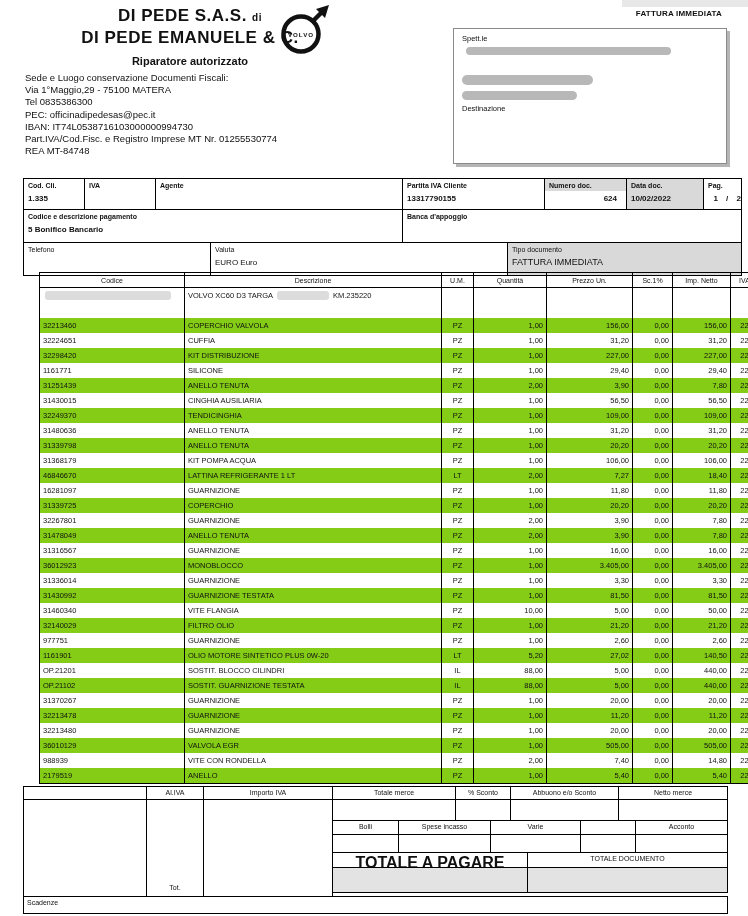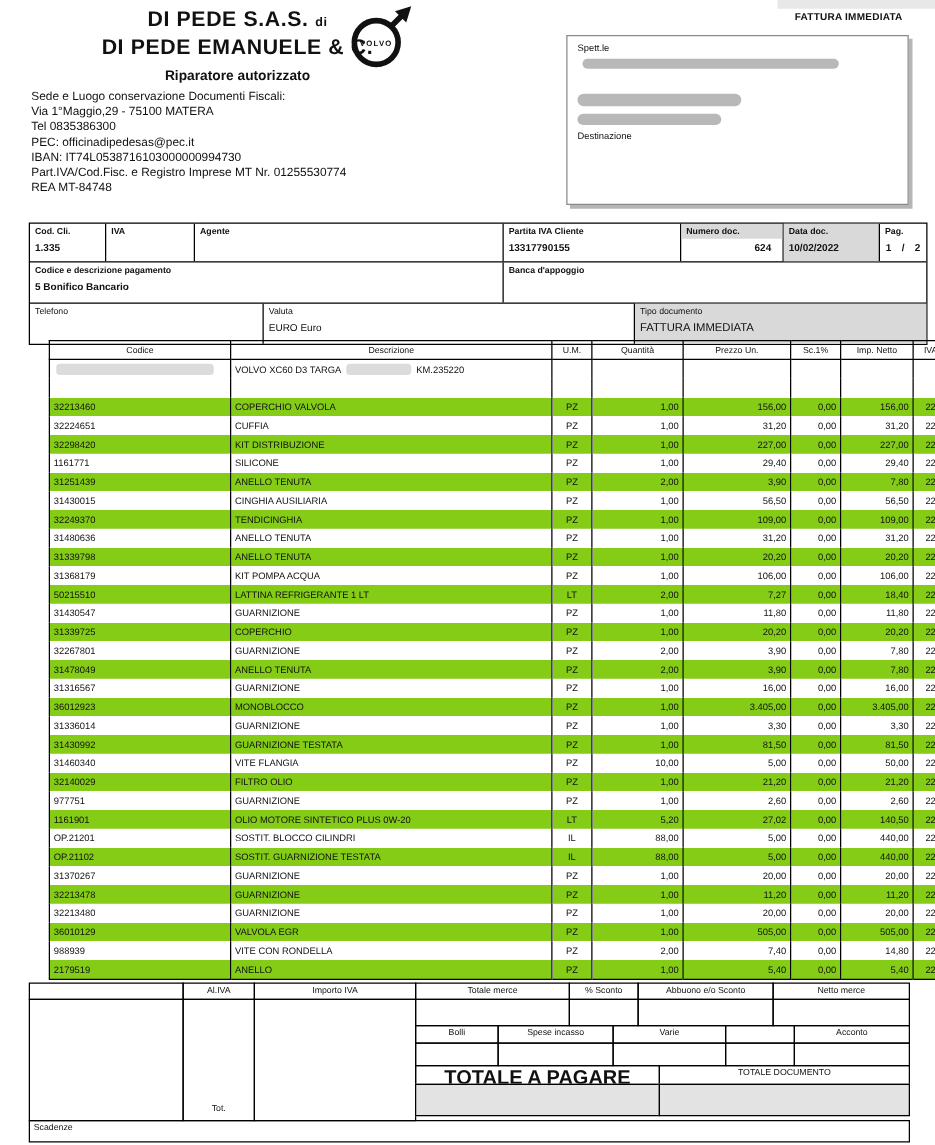--- a/index.html
+++ b/index.html
@@ -29,21 +29,21 @@
   .infogrid{position:absolute;left:23px;top:178px;width:717px;border:1px solid #000;box-sizing:content-box;}
   .irow{display:flex;}
   .irow.bline{border-bottom:1px solid #000;font-weight:bold;}
   .icell{box-sizing:border-box;border-right:1px solid #000;position:relative;overflow:hidden;}
   .icell:last-child{border-right:none;}
   .icell .lab{font-size:7px;padding:3px 0 0 4px;}
   .icell .val{font-size:8px;padding:5px 0 0 4px;}
   .gray{background:#d9d9d9;}
   .numdoc-label{background:#d9d9d9;font-size:7px;padding:3px 0 2px 4px;height:12px;box-sizing:border-box;}
   .numdoc-val{font-size:8px;text-align:right;padding:3px 9px 0 0;}
-  .pag-val{font-size:8px;padding:5px 0 0 0;text-align:center;word-spacing:6px;}
+  .pag-val{font-size:8px;padding:5px 0 0 0;text-align:right;word-spacing:6px;}
   .tipodoc-val{font-size:9px;padding:4px 0 0 4px;}
   
   table.items{position:absolute;left:39px;top:272px;width:719px;border-collapse:collapse;
               table-layout:fixed;border:1px solid #000;}
   table.items th{font-size:7px;font-weight:normal;height:14px;border:1px solid #000;
                  padding:0;text-align:center;overflow:hidden;}
   table.items td{font-size:7.5px;height:15px;border-left:1px solid #000;border-right:1px solid #000;
                  padding:0 3px;white-space:nowrap;overflow:hidden;}
   table.items tr.alt{background:#84cc16;}
   .c-left{text-align:left;} .c-right{text-align:right;} .c-center{text-align:center;}
@@ -302,31 +302,31 @@
           <td class="c-left">31368179</td>
           <td class="c-left">KIT POMPA ACQUA</td>
           <td class="c-center">PZ</td>
           <td class="c-right">1,00</td>
           <td class="c-right">106,00</td>
           <td class="c-right">0,00</td>
           <td class="c-right">106,00</td>
           <td class="c-center">22</td>
         </tr>
         <tr class="alt">
-          <td class="c-left">50215510</td>
+          <td class="c-left">46846670</td>
           <td class="c-left">LATTINA REFRIGERANTE 1 LT</td>
           <td class="c-center">LT</td>
           <td class="c-right">2,00</td>
           <td class="c-right">7,27</td>
           <td class="c-right">0,00</td>
           <td class="c-right">18,40</td>
           <td class="c-center">22</td>
         </tr>
         <tr>
-          <td class="c-left">31430547</td>
+          <td class="c-left">16281097</td>
           <td class="c-left">GUARNIZIONE</td>
           <td class="c-center">PZ</td>
           <td class="c-right">1,00</td>
           <td class="c-right">11,80</td>
           <td class="c-right">0,00</td>
           <td class="c-right">11,80</td>
           <td class="c-center">22</td>
         </tr>
         <tr class="alt">
           <td class="c-left">31339725</td>

